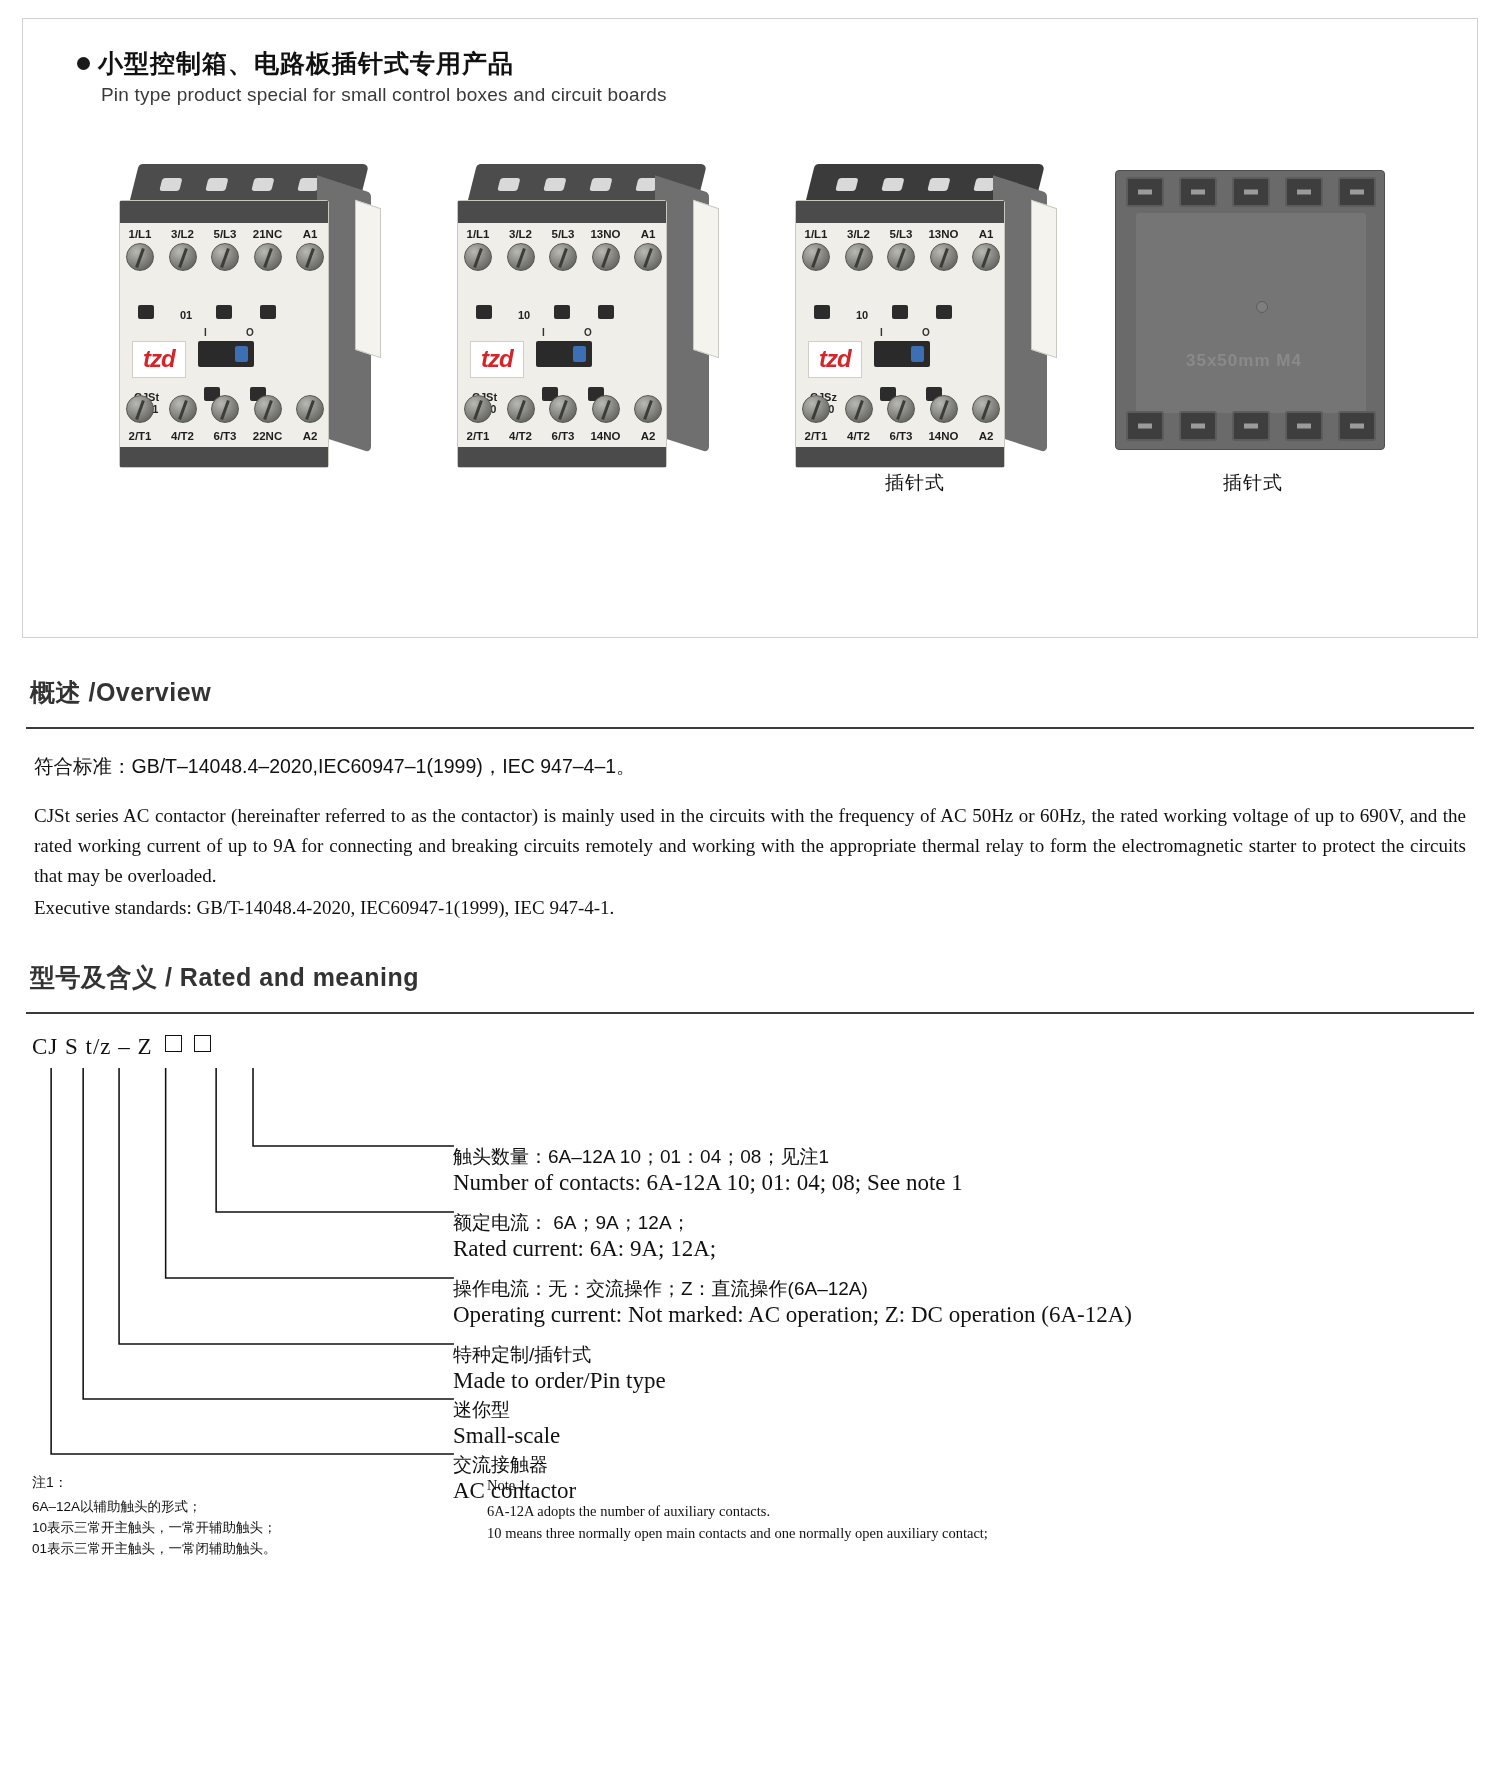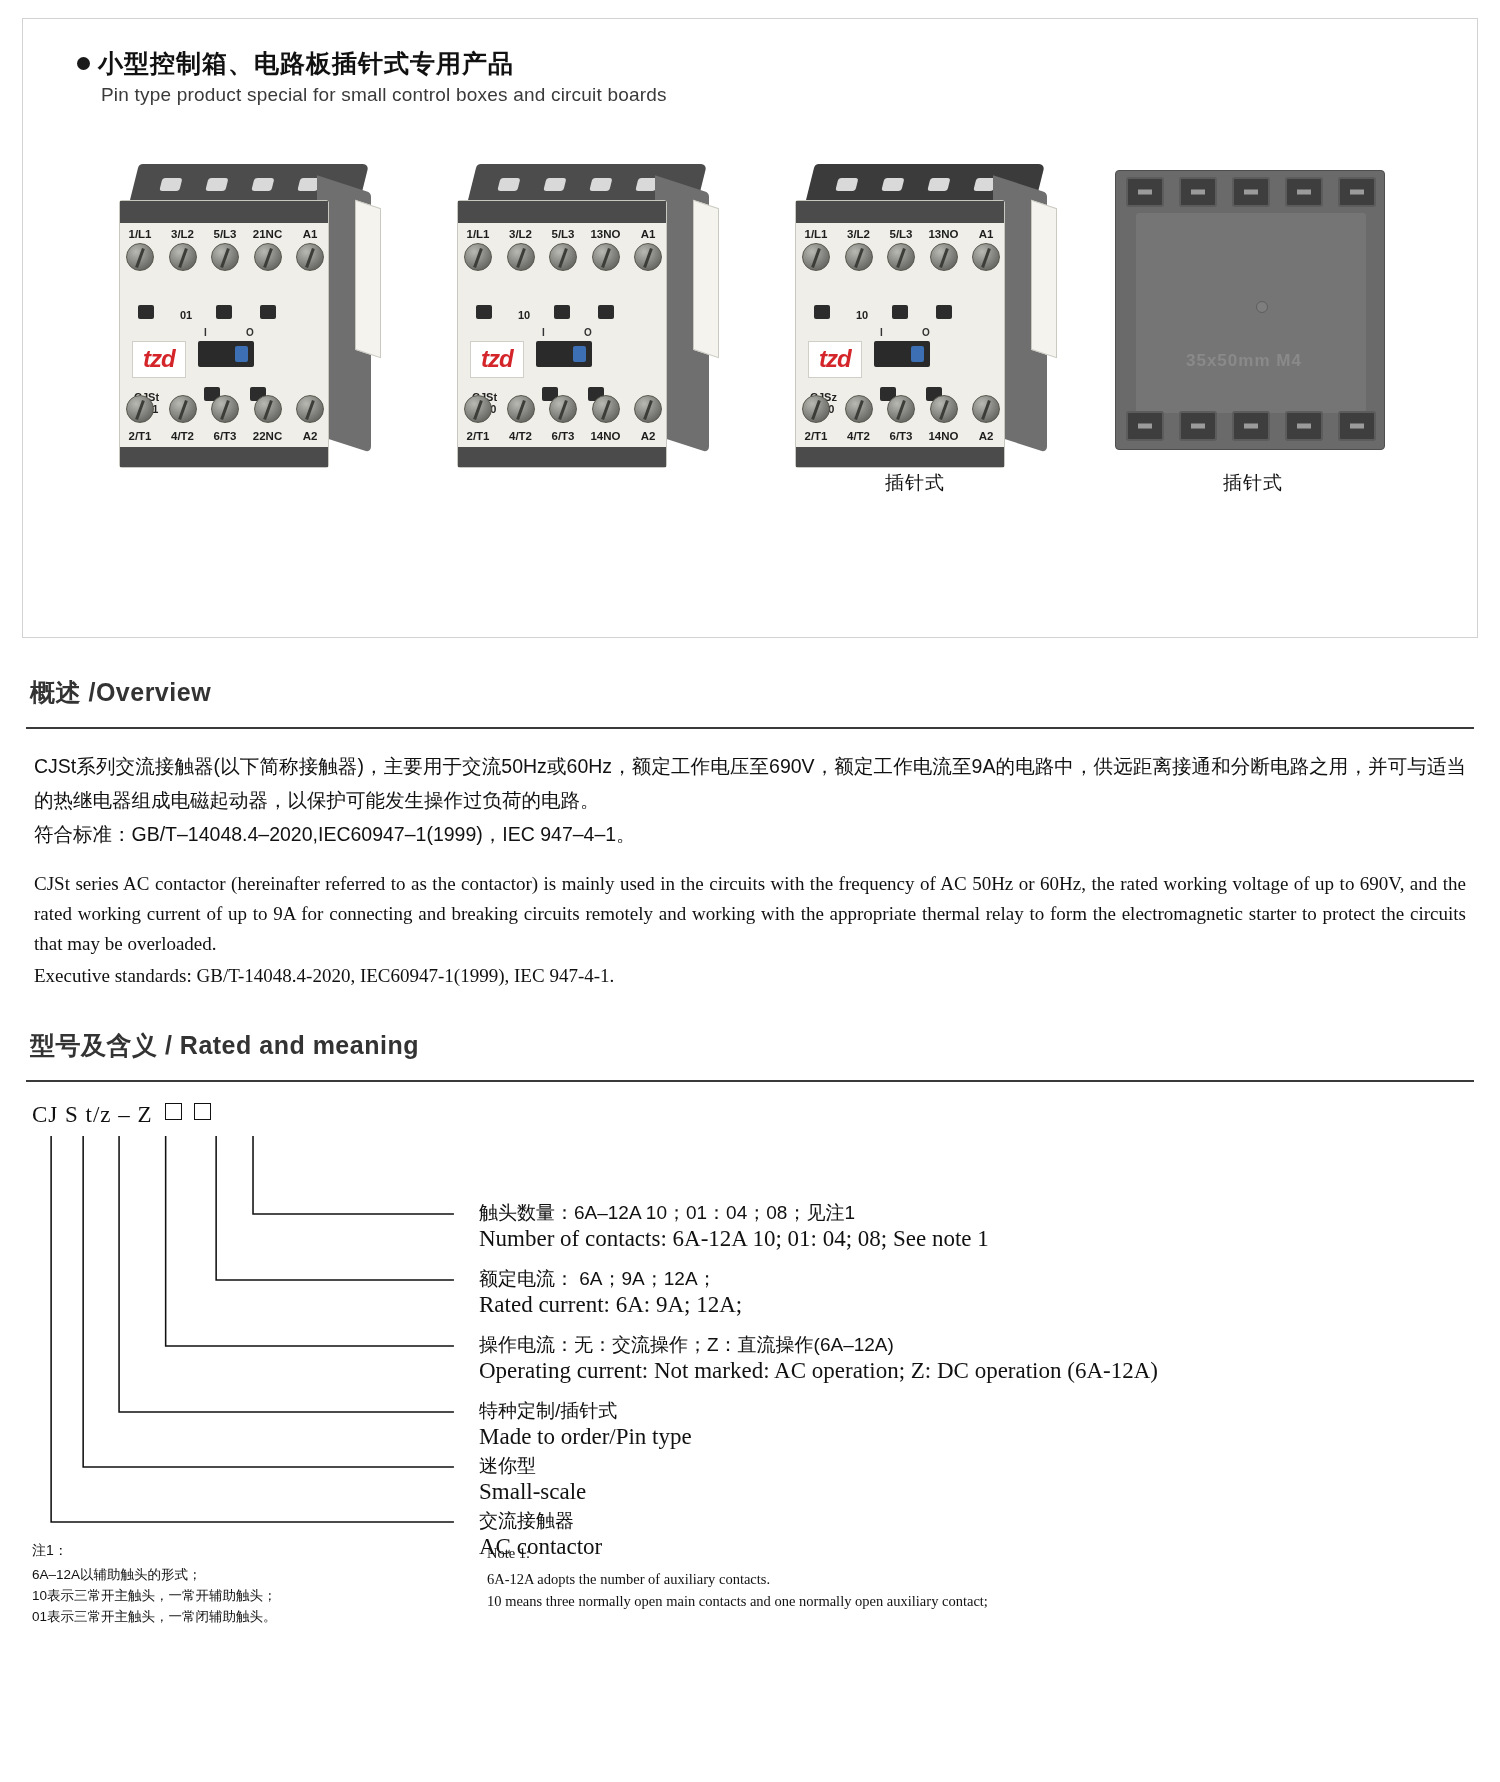--- a/index.html
+++ b/index.html
@@ -271,22 +271,23 @@
   .code-row .box {
     display: inline-block;
     width: 17px; height: 17px;
     border: 1.5px solid #111;
     margin-left: 12px;
     position: relative; top: -2px;
   }
   .leaders { position: absolute; left: 0; top: 0; width: 100%; height: 430px; }
   .meaning {
     position: absolute;
-    left: 457px;
+    left: 431px;
     font-size: 18px;
+    margin-top: 12px;
   }
   .m-cn {
     font-size: 19px; color: #111; font-weight: normal;
     line-height: 26px;
   }
   .m-en {
     font-family: "Liberation Serif", serif;
     font-size: 23px; color: #111; line-height: 25px;
   }
 
@@ -529,21 +530,20 @@
         </div>
         <div class="cap-cn">插针式</div>
       </div>
 
     </div>
   </div>
 
   <div class="section">
     <div class="sec-head">概述 /Overview</div>
     <div class="sec-rule"></div>
-    <div class="cn-para">CJSt系列交流接触器(以下简称接触器)，主要用于交流50Hz或60Hz，额定工作电压至690V，额定工作电流至9A的电路中，供远距离接通和分断电路之用，并可与适当的热继电器组成电磁起动器，以保护可能发生操作过负荷的电路。</div>
     <div class="cn-para">符合标准：GB/T–14048.4–2020,IEC60947–1(1999)，IEC 947–4–1。</div>
     <div class="en-para">CJSt series AC contactor (hereinafter referred to as the contactor) is mainly used in the circuits with the frequency of AC 50Hz or 60Hz, the rated working voltage of up to 690V, and the rated working current of up to 9A for connecting and breaking circuits remotely and working with the appropriate thermal relay to form the electromagnetic starter to protect the circuits that may be overloaded.</div>
     <div class="en-para" style="margin-top:2px;">Executive standards: GB/T-14048.4-2020, IEC60947-1(1999), IEC 947-4-1.</div>
   </div>
 
   <div class="section">
     <div class="sec-head">型号及含义 / Rated and meaning</div>
     <div class="sec-rule"></div>
 
     <div class="type-block">

